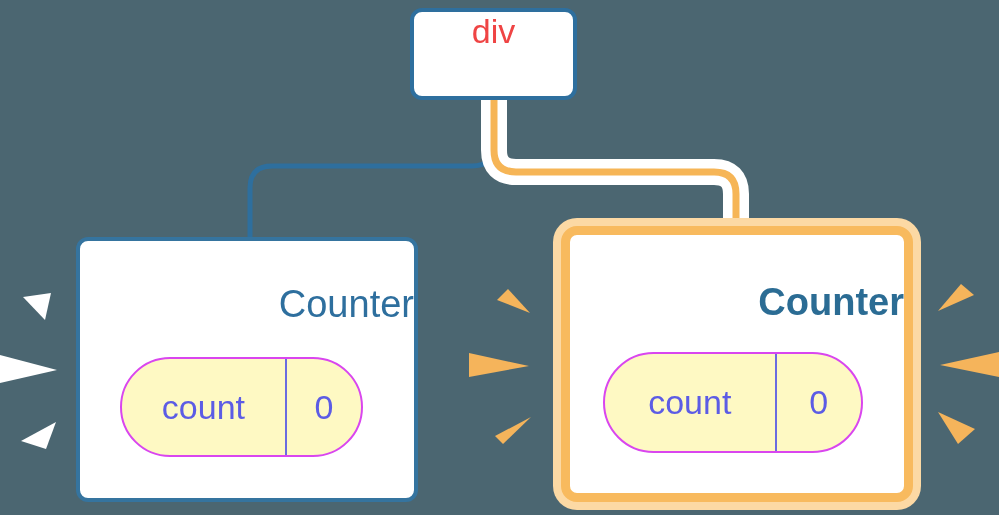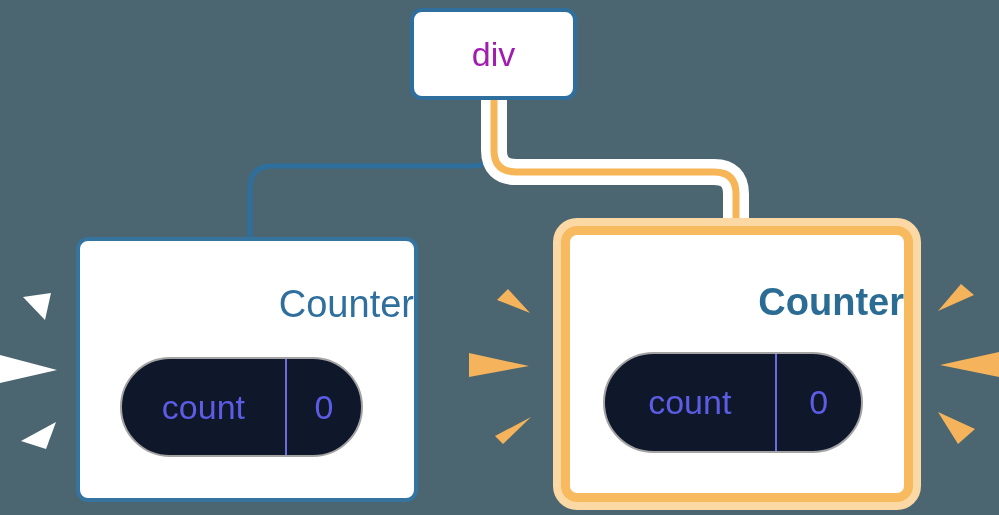--- a/index.html
+++ b/index.html
@@ -24,22 +24,22 @@
     background: #ffffff;
     box-sizing: border-box;
     z-index: 2;
   }
 
   #div-node {
     left: 410px; top: 8px;
     width: 167px; height: 92px;
     border: 4px solid #2e6f9e;
     border-radius: 12px;
-    display: flex; align-items: center; justify-content: center;
-    font-size: 34px; font-weight: 500; color: #a21caf;
+    display: flex; justify-content: center;
+    font-size: 34px; font-weight: 500; color: #ef4444;
   }
 
   #left-counter-box {
     left: 76px; top: 237px;
     width: 342px; height: 265px;
     border: 4px solid #35749f;
     border-radius: 12px;
   }
 
   #right-counter-box {
@@ -65,23 +65,23 @@
   #right-counter-box .counter-title {
     top: 47px;
     color: #2b6c94;
     font-weight: 700;
   }
 
   .state-pill {
     position: absolute;
     box-sizing: border-box;
     display: flex;
-    border: 2px solid #a3a3a3;
+    border: 2px solid #d946ef;
     border-radius: 60px;
-    background: #0f172a;
+    background: #fef9c3;
     overflow: hidden;
     text-align: center;
   }
   #left-counter-box .state-pill {
     left: 40px; top: 116px;
     width: 243px; height: 100px;
   }
   #right-counter-box .state-pill {
     left: 33px; top: 117px;
     width: 260px; height: 101px;

